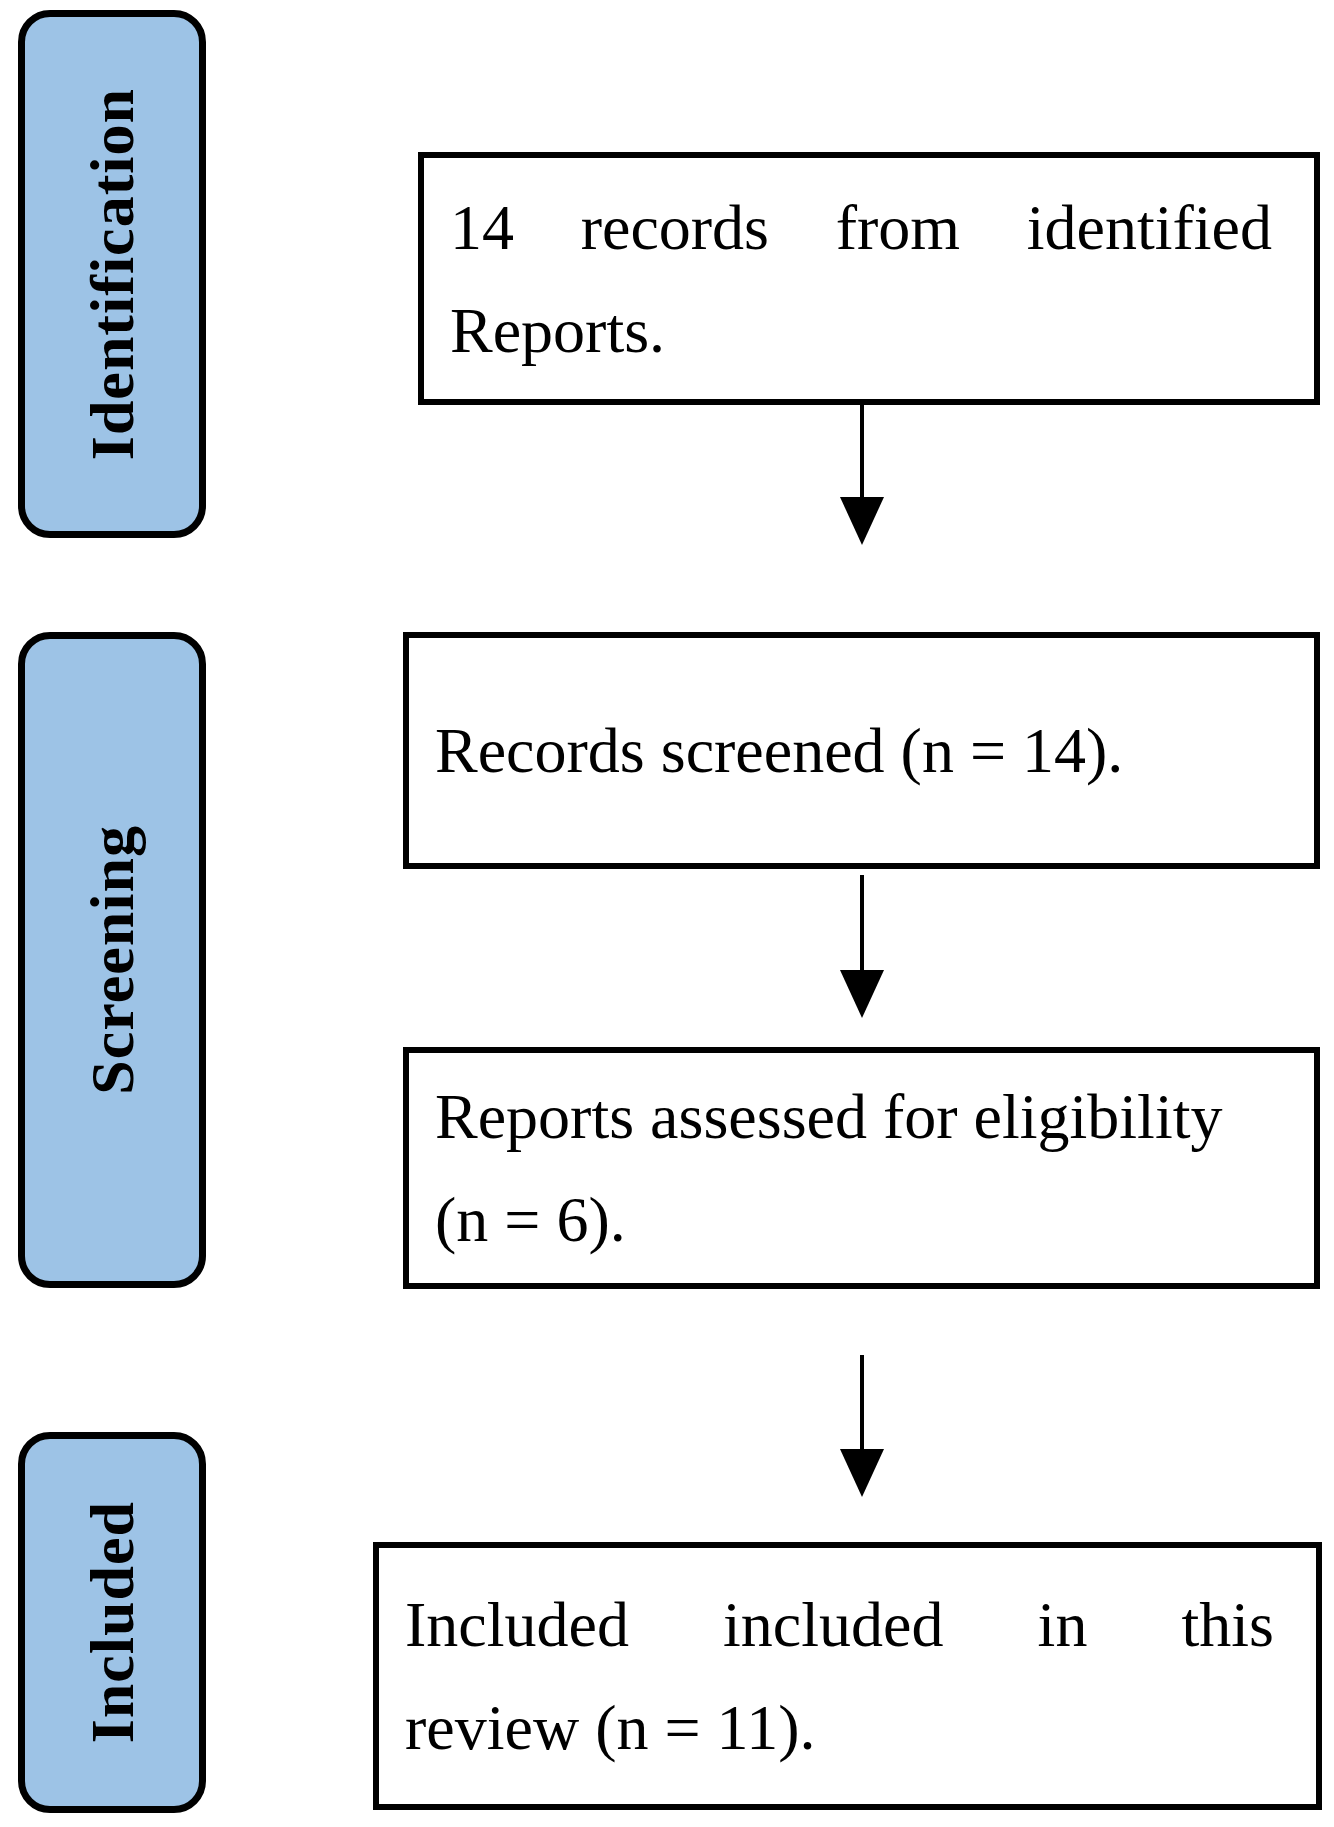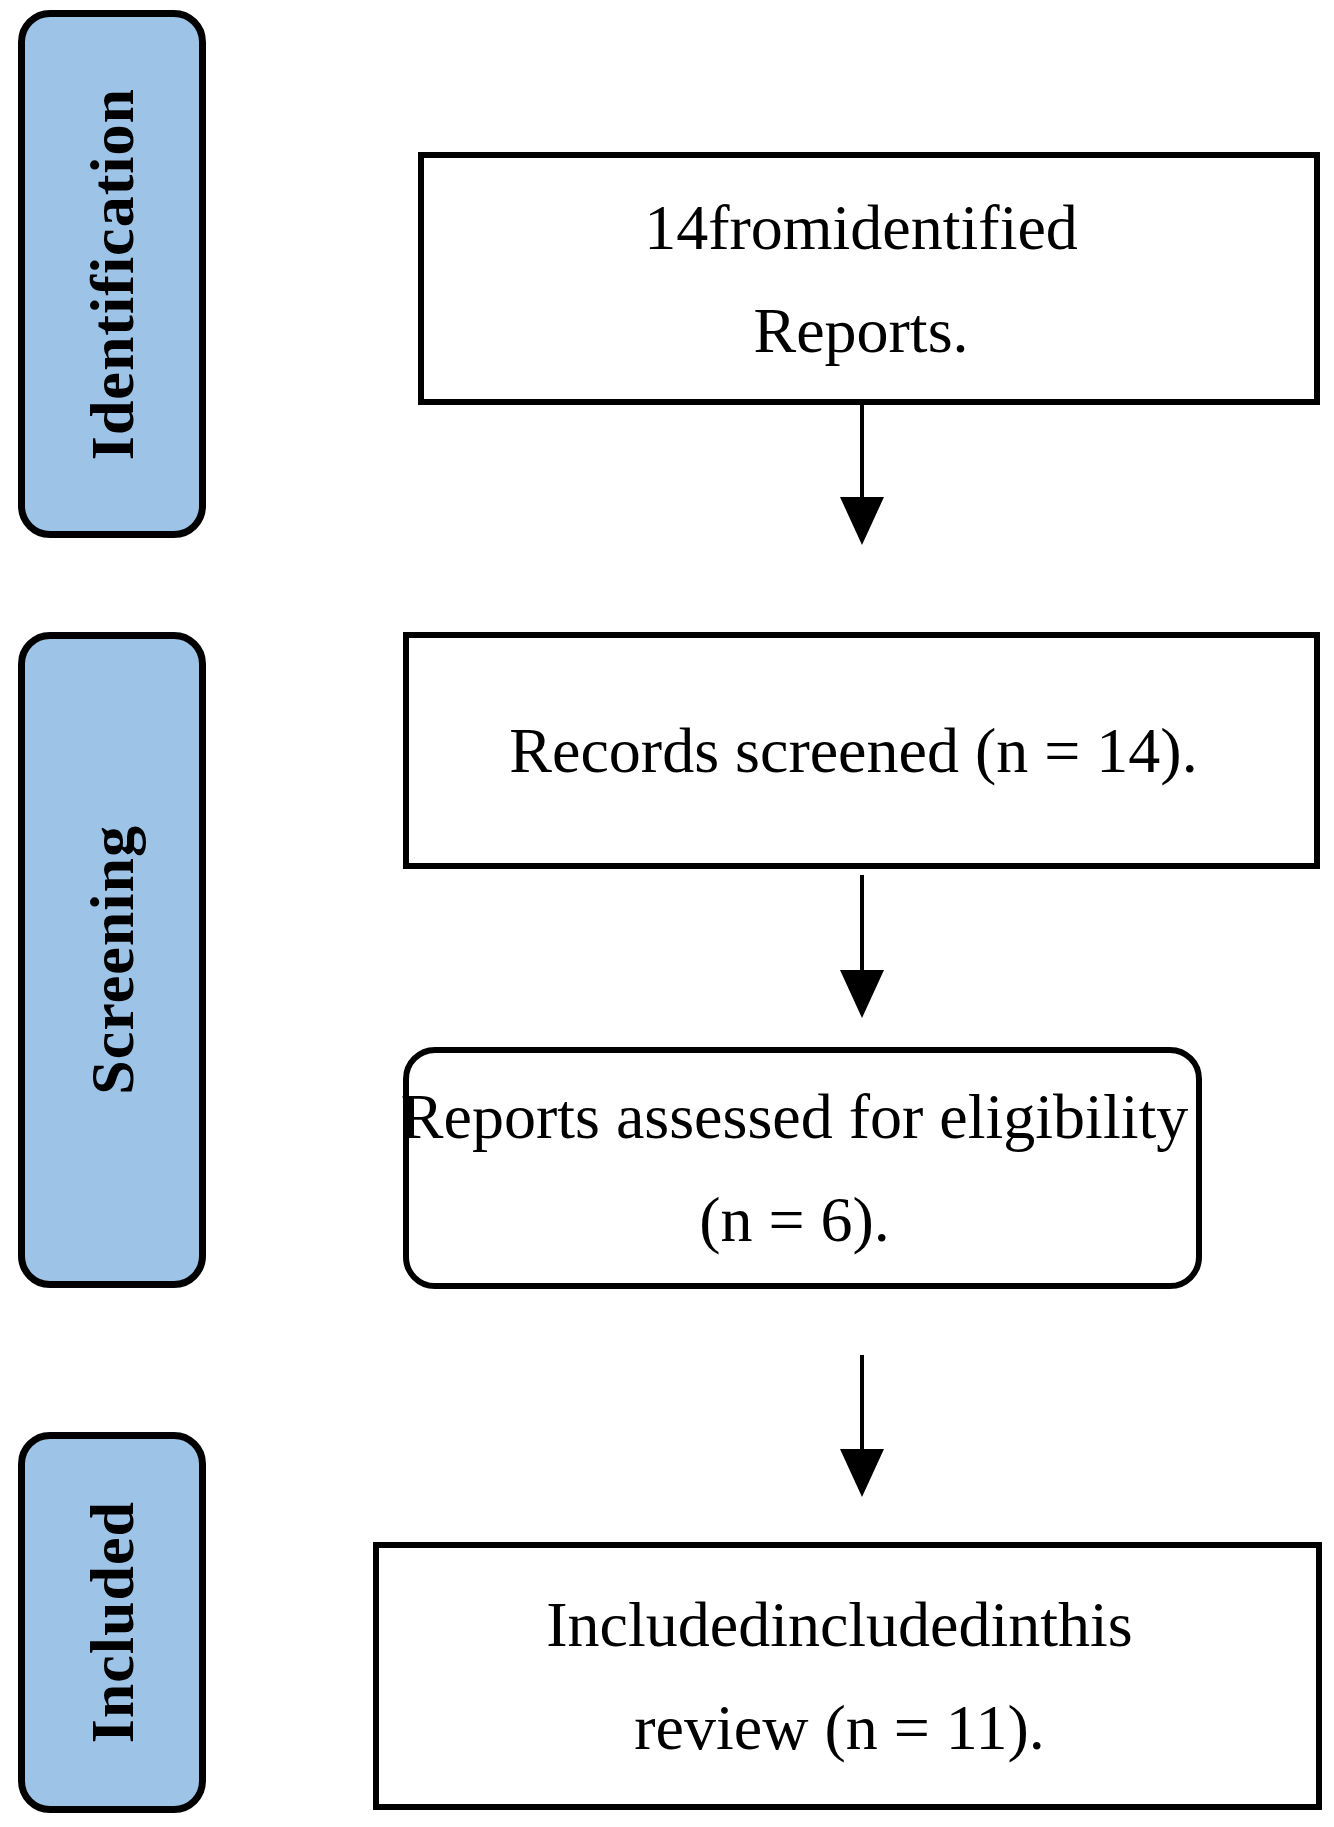--- a/index.html
+++ b/index.html
@@ -47,25 +47,24 @@
     position: absolute;
     background: #ffffff;
     border: 6px solid #000000;
     box-sizing: border-box;
     display: flex;
     flex-direction: column;
     justify-content: center;
     padding: 0 42px 0 26px;
     font-size: 64px;
     line-height: 103px;
-    align-items: center;
   }
   #fbox-0 { left: 418px; top: 152px;  width: 902px; height: 253px; }
   #fbox-1 { left: 403px; top: 588px;  width: 917px; height: 237px; margin-top: 44px; }
-  #fbox-2 { left: 403px; top: 1047px; width: 799px; height: 242px; border-radius: 32px; }
+  #fbox-2 { left: 403px; top: 1047px; width: 917px; height: 242px; }
   #fbox-3 { left: 373px; top: 1542px; width: 949px; height: 268px; }
 
   .line { white-space: nowrap; }
   .line.justified {
     display: flex;
     justify-content: space-between;
     white-space: normal;
   }
 
   
@@ -106,20 +105,21 @@
   <div class="stage" id="stage-screening">
     <span class="stage-label">Screening</span>
   </div>
   <div class="stage" id="stage-included">
     <span class="stage-label">Included</span>
   </div>
 
   <div class="fbox" id="fbox-0">
       <div class="line justified">
         <span>14</span>
+        <span>records</span>
         <span>from</span>
         <span>identified</span>
       </div>
       <div class="line">Reports.</div>
     </div>
   <div class="fbox" id="fbox-1">
       <div class="line">Records screened (n = 14).</div>
     </div>
   <div class="fbox" id="fbox-2">
       <div class="line">Reports assessed for eligibility</div>

